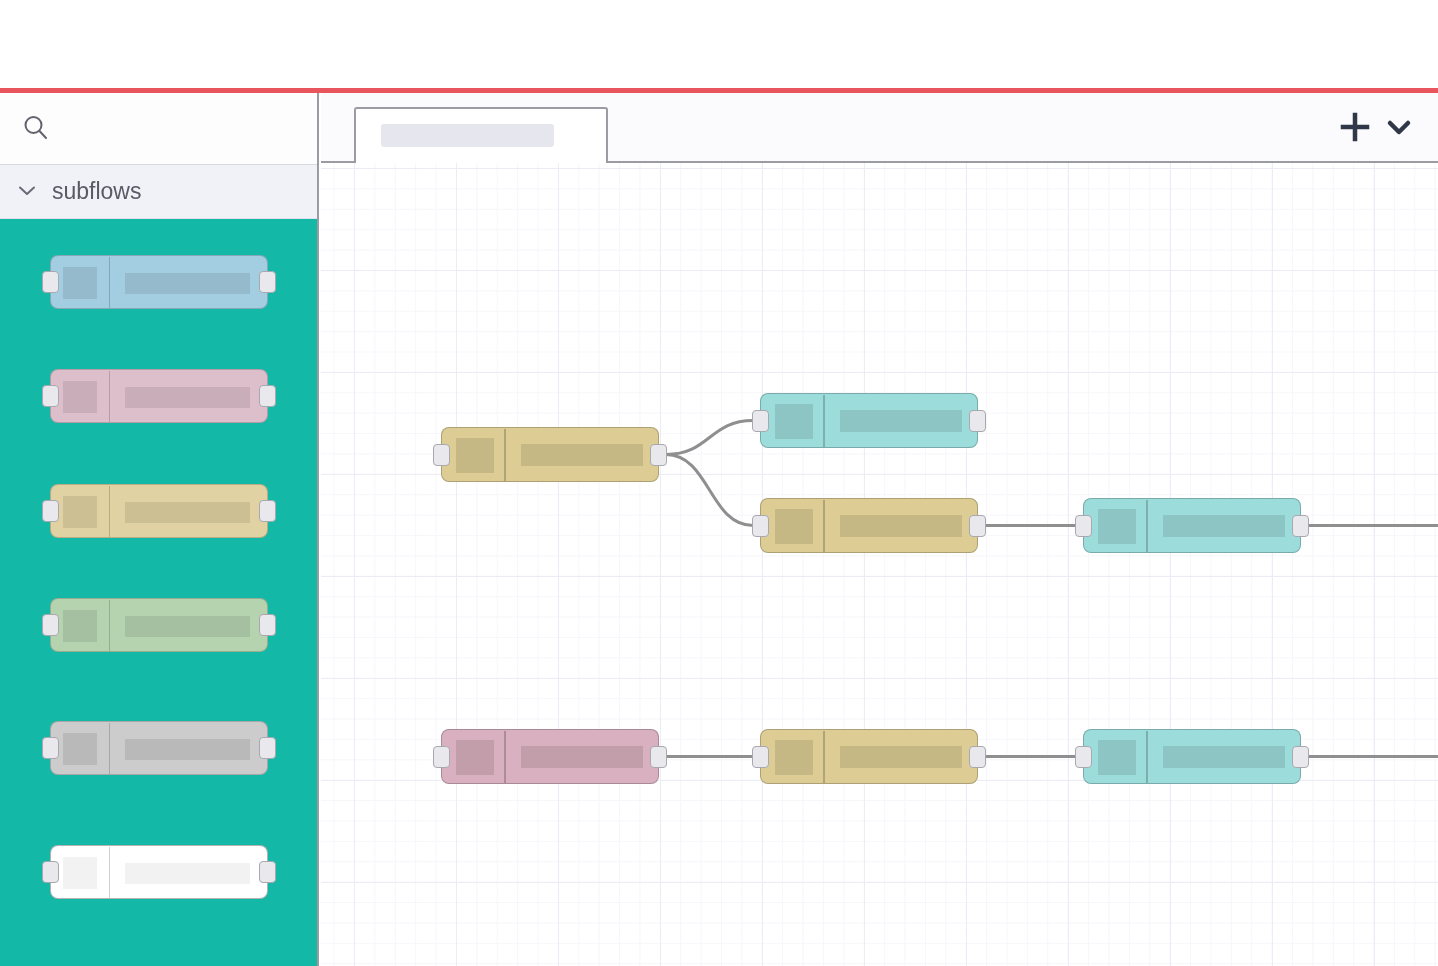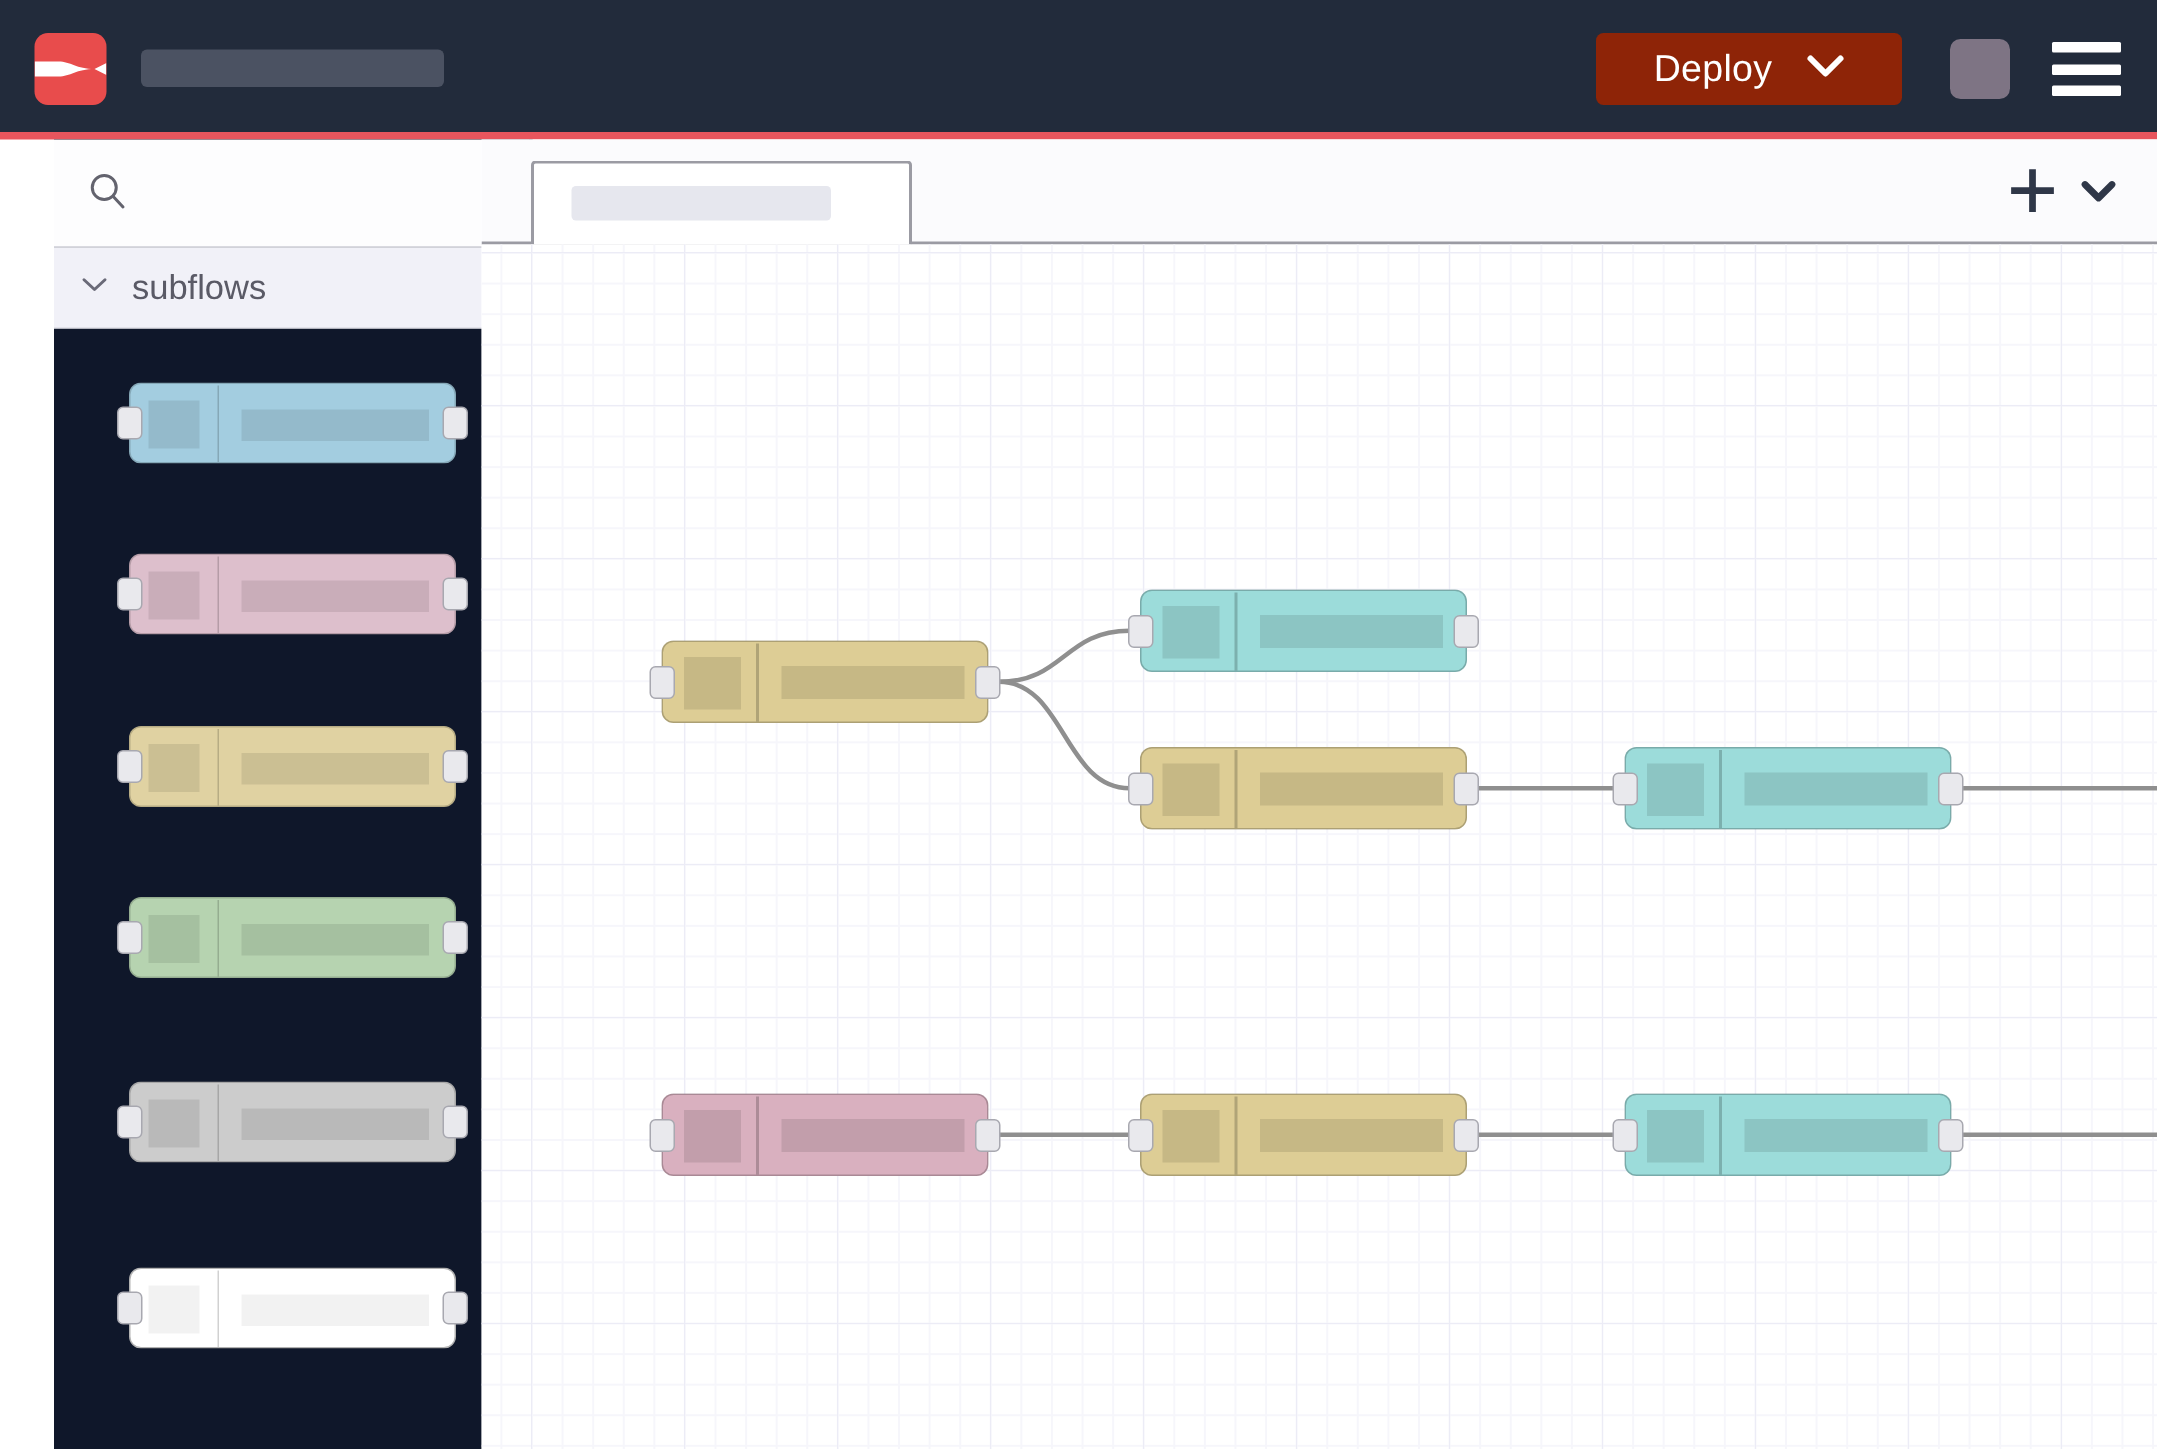--- a/index.html
+++ b/index.html
@@ -101,25 +101,24 @@
     background: #ffffff;
     border-radius: 1px;
   }
 
   
   .palette {
     position: absolute;
     left: 0; top: 93px;
     width: 319px;
     height: 873px;
-    background: #0f172a;
+    background: #14b8a6;
     border-right: 2px solid #9b9ba3;
     box-sizing: border-box;
     overflow: hidden;
-    margin-left: 36px;
   }
   .palette-search {
     position: absolute;
     left: 0; top: 0;
     width: 317px; height: 72px;
     background: #fdfdfe;
     border-bottom: 1px solid #d9d9e0;
     box-sizing: border-box;
   }
   .search-icon {
@@ -308,48 +307,20 @@
     background: rgba(0,0,0,0.10);
   }
   .cnode .port-in  { left: -9px;  top: 16px; }
   .cnode .port-out { right: -9px; top: 16px; }
 </style>
 </head>
 <body>
 
 <div id="app">
 
-  <div class="header">
-
-    <div class="logo">
-      <svg width="48" height="48" viewBox="0 0 48 48" aria-hidden="true">
-        <path d="M0 19 L16 19 C24 19 28 24 40 24 C28 24 24 29 16 29 L0 29 Z" fill="#ffffff"></path>
-        <path d="M40 24 L48 20 L48 28 Z" fill="#ffffff"></path>
-      </svg>
-    </div>
-
-    <div class="title-placeholder"></div>
-
-    <div class="deploy-button">
-      <span class="deploy-label">Deploy</span>
-      <span class="deploy-caret">
-        <svg width="26" height="16" viewBox="0 0 26 16" aria-hidden="true">
-          <path d="M3 3 L13 13 L23 3" stroke="#ffffff" stroke-width="4" fill="none" stroke-linecap="round" stroke-linejoin="round"></path>
-        </svg>
-      </span>
-    </div>
-
-    <div class="user-chip"></div>
-
-    <div class="hamburger">
-      <span></span>
-        <span></span>
-        <span></span>
-    </div>
-  </div>
   <div class="header-accent"></div>
 
   <div class="palette">
 
     <div class="palette-search">
       <span class="search-icon">
         <svg width="30" height="30" viewBox="0 0 30 30" aria-hidden="true">
           <circle cx="12.5" cy="12" r="8" stroke="#63636e" stroke-width="2" fill="none"></circle>
           <line x1="18.5" y1="18" x2="25" y2="25" stroke="#63636e" stroke-width="2" stroke-linecap="round"></line>
         </svg>

